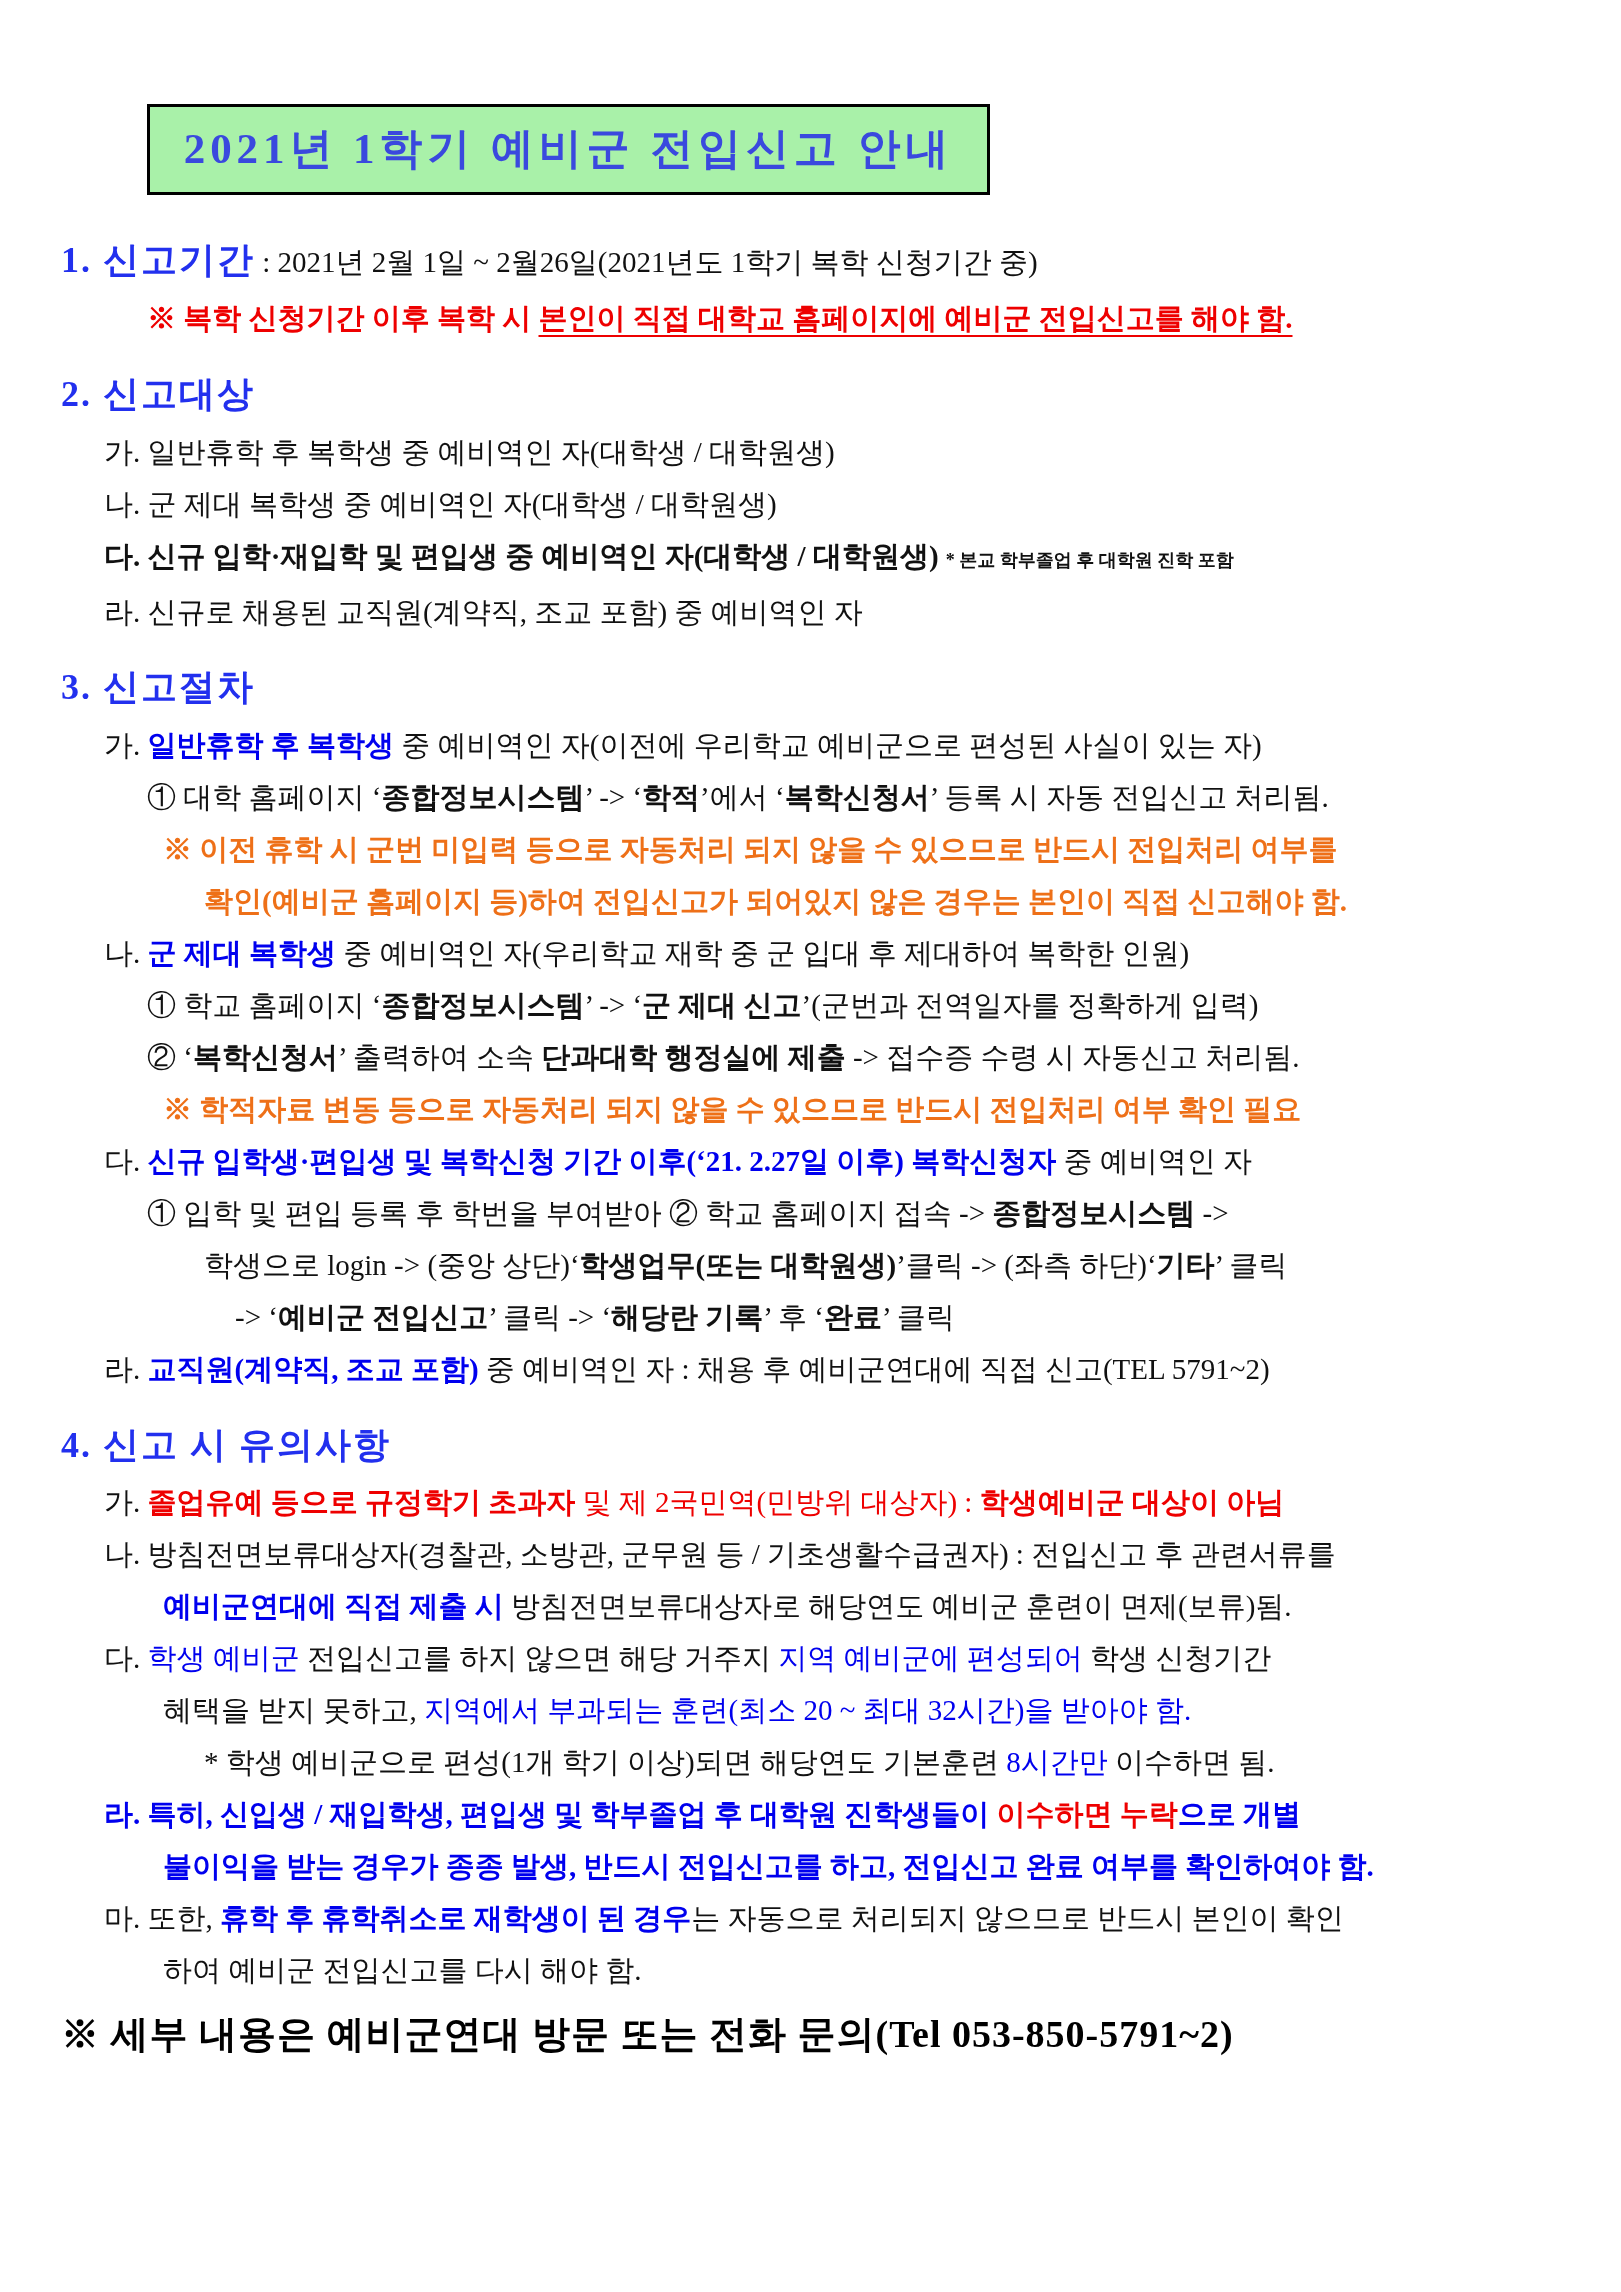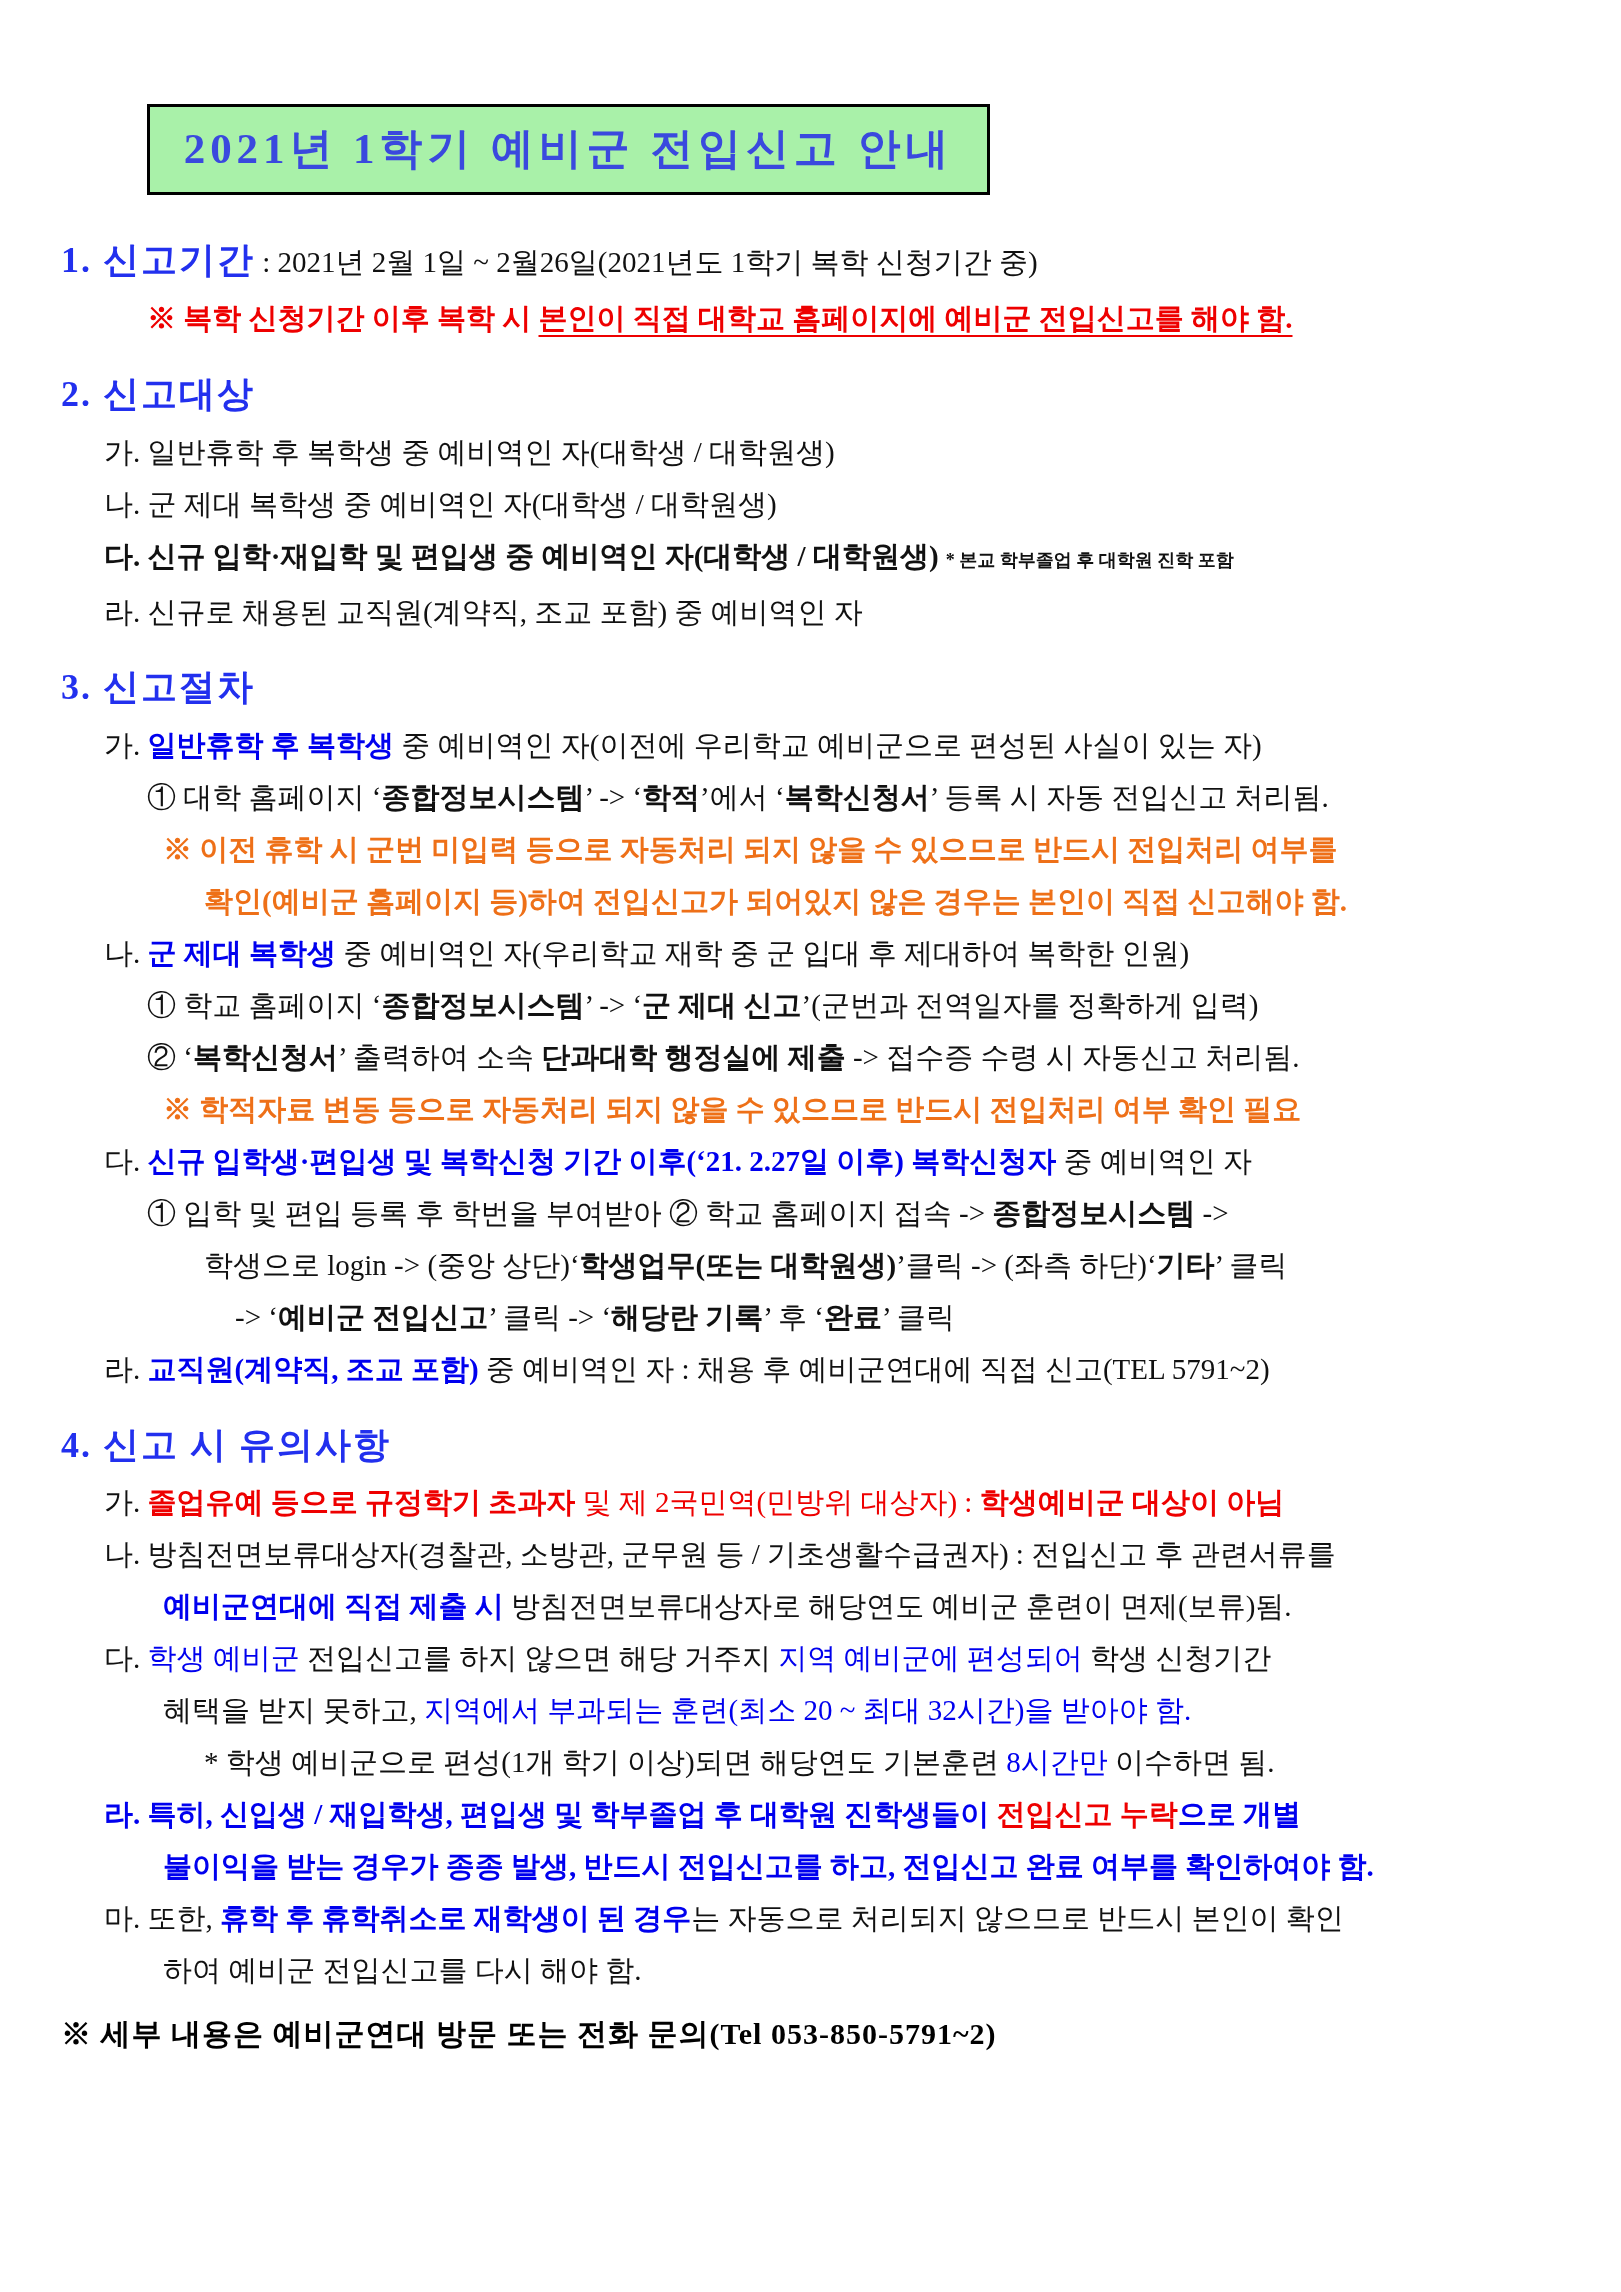--- a/index.html
+++ b/index.html
@@ -48,21 +48,21 @@
   .s-head{color:var(--heading,#2230ee);font-weight:bold;font-size:36px;letter-spacing:2px;}
   .s-body{color:#111;}
   .s-body-b{color:#111;font-weight:bold;}
   .s-body-b-sm{color:#111;font-weight:bold;font-size:18px;}
   .s-blue{color:var(--blue,#0000ee);}
   .s-blue-b{color:var(--blue,#0000ee);font-weight:bold;}
   .s-red{color:var(--red,#ee0000);}
   .s-red-b{color:var(--red,#ee0000);font-weight:bold;}
   .s-red-b-u{color:var(--red,#ee0000);font-weight:bold;text-decoration:underline;text-underline-offset:6.9px;}
   .s-orange-b{color:var(--orange,#ee7018);font-weight:bold;}
-  .s-footer{color:#000;font-weight:bold;font-size:30px;letter-spacing:1px;}
+  .s-footer{color:#000;font-weight:bold;font-size:38px;letter-spacing:1px;}
 </style>
 </head>
 <body>
 
 <div class="page">
   <div class="title-box">
     <span>2021년 1학기 예비군 전입신고 안내</span>
   </div>
   <div class="doc-lines">
       <div class="line ind0 sec"><span class="s-head">1. 신고기간</span><span class="s-body"> : </span><span class="s-body">2021년 2월 1일 ~ 2월26일(2021년도 1학기 복학 신청기간 중)</span></div>
@@ -86,20 +86,20 @@
       <div class="line ind4"><span class="s-body">학생으로 login -&gt; (중앙 상단)‘</span><span class="s-body-b">학생업무(또는 대학원생)</span><span class="s-body">’클릭 -&gt; (좌측 하단)‘</span><span class="s-body-b">기타</span><span class="s-body">’ 클릭</span></div>
       <div class="line ind5"><span class="s-body">-&gt; ‘</span><span class="s-body-b">예비군 전입신고</span><span class="s-body">’ 클릭 -&gt; ‘</span><span class="s-body-b">해당란 기록</span><span class="s-body">’ 후 ‘</span><span class="s-body-b">완료</span><span class="s-body">’ 클릭</span></div>
       <div class="line ind1"><span class="s-body">라. </span><span class="s-blue-b">교직원(계약직, 조교 포함)</span><span class="s-body"> 중 예비역인 자 : 채용 후 예비군연대에 직접 신고(TEL 5791~2)</span></div>
       <div class="line ind0 sec"><span class="s-head">4. 신고 시 유의사항</span></div>
       <div class="line ind1"><span class="s-body">가. </span><span class="s-red-b">졸업유예 등으로 규정학기 초과자</span><span class="s-red"> 및 제 2국민역(민방위 대상자) : </span><span class="s-red-b">학생예비군 대상이 아님</span></div>
       <div class="line ind1"><span class="s-body">나. 방침전면보류대상자(경찰관, 소방관, 군무원 등 / 기초생활수급권자) : 전입신고 후 관련서류를</span></div>
       <div class="line ind3"><span class="s-blue-b">예비군연대에 직접 제출 시</span><span class="s-body"> 방침전면보류대상자로 해당연도 예비군 훈련이 면제(보류)됨.</span></div>
       <div class="line ind1"><span class="s-body">다. </span><span class="s-blue">학생 예비군</span><span class="s-body"> 전입신고를 하지 않으면 해당 거주지 </span><span class="s-blue">지역 예비군에 편성되어</span><span class="s-body"> 학생 신청기간</span></div>
       <div class="line ind3"><span class="s-body">혜택을 받지 못하고, </span><span class="s-blue">지역에서 부과되는 훈련(최소 20 ~ 최대 32시간)을 받아야 함.</span></div>
       <div class="line ind4"><span class="s-body">* 학생 예비군으로 편성(1개 학기 이상)되면 해당연도 기본훈련 </span><span class="s-blue">8시간만</span><span class="s-body"> 이수하면 됨.</span></div>
-      <div class="line ind1"><span class="s-blue-b">라. 특히, 신입생 / 재입학생, 편입생 및 학부졸업 후 대학원 진학생들이 </span><span class="s-red-b">전입신고 누락</span><span class="s-blue-b">으로 개별</span></div>
+      <div class="line ind1"><span class="s-blue-b">라. 특히, 신입생 / 재입학생, 편입생 및 학부졸업 후 대학원 진학생들이 </span><span class="s-red-b">이수하면 누락</span><span class="s-blue-b">으로 개별</span></div>
       <div class="line ind3"><span class="s-blue-b">불이익을 받는 경우가 종종 발생, 반드시 전입신고를 하고, 전입신고 완료 여부를 확인하여야 함.</span></div>
       <div class="line ind1"><span class="s-body">마. 또한, </span><span class="s-blue-b">휴학 후 휴학취소로 재학생이 된 경우</span><span class="s-body">는 자동으로 처리되지 않으므로 반드시 본인이 확인</span></div>
       <div class="line ind3"><span class="s-body">하여 예비군 전입신고를 다시 해야 함.</span></div>
       <div class="line ind0 foot"><span class="s-footer">※ 세부 내용은 예비군연대 방문 또는 전화 문의(Tel 053-850-5791~2)</span></div>
     </div>
 </div>
 
 
 </body></html>

